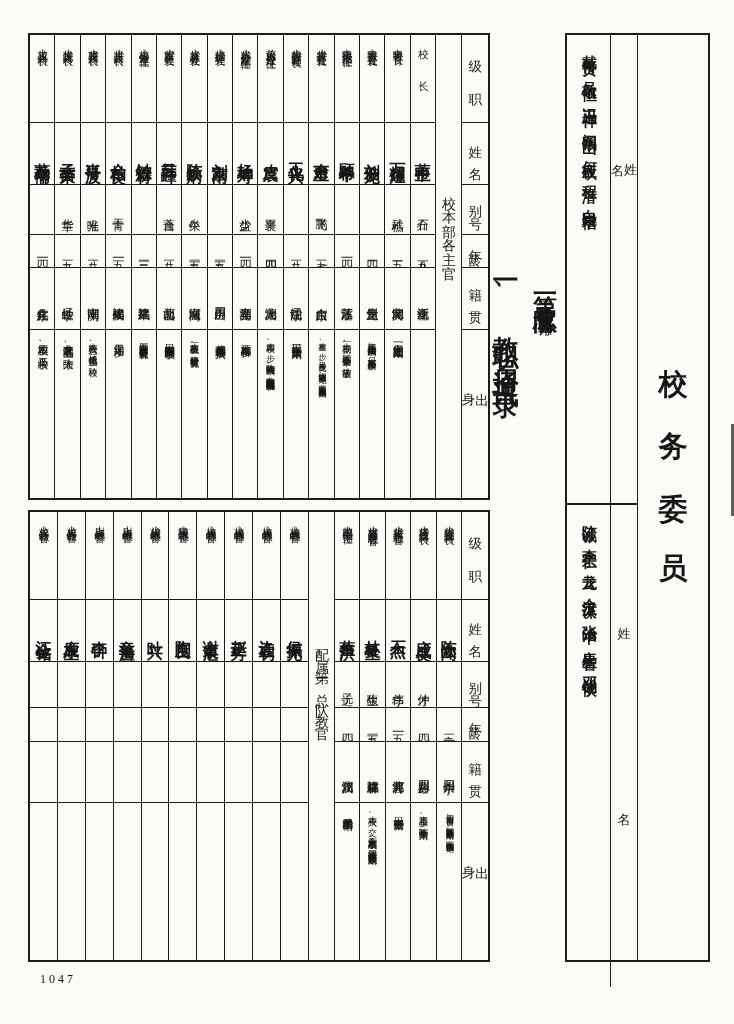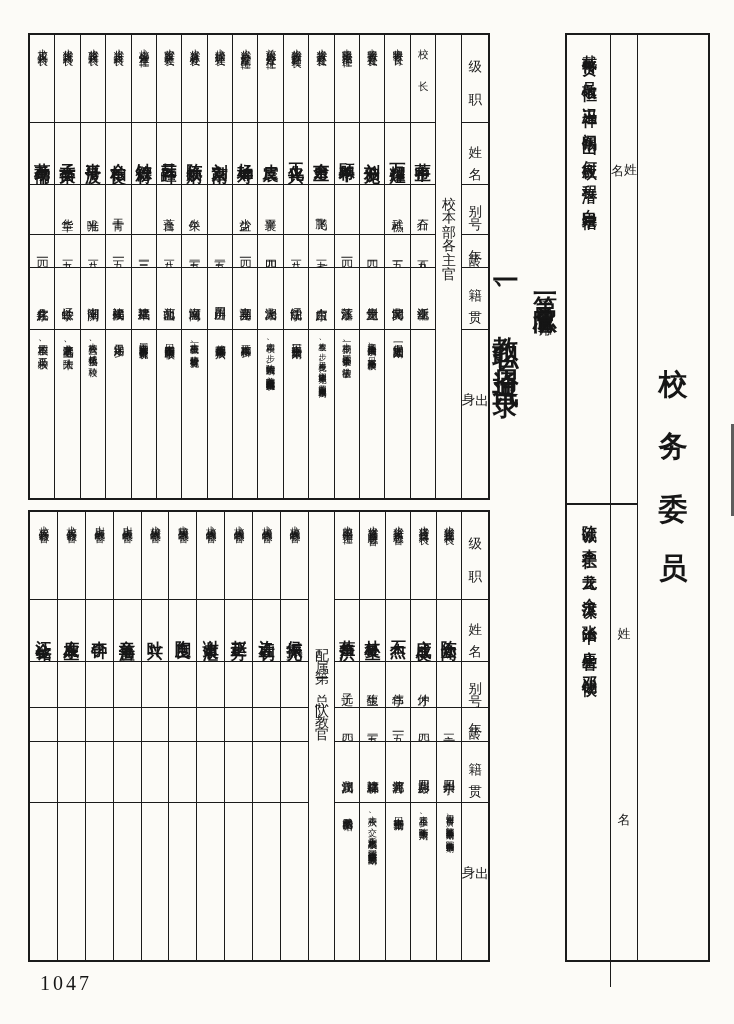--- a/index.html
+++ b/index.html
@@ -65,21 +65,21 @@
   .c-names-text{font-size:15px;font-weight:bold;letter-spacing:2.8px;padding-top:8px;line-height:1.05;}
   .c-label-text{font-size:13px;}
   .lbl-up{letter-spacing:178px;padding-top:118px;}
   .lbl-low{letter-spacing:185px;padding-top:112px;}
   
   .dir-title{position:absolute;left:492px;top:266px;font-size:26px;font-weight:bold;letter-spacing:11.5px;}
   .unit-block{position:absolute;left:533px;top:276px;}
   .u-big{font-size:24px;font-weight:bold;letter-spacing:5px;}
   .u-small{font-size:14px;letter-spacing:0.8px;}
   
-  .page-num{position:absolute;left:40px;top:972px;font-size:20px;letter-spacing:3px;}
+  .page-num{position:absolute;left:40px;top:972px;font-size:12px;letter-spacing:3px;}
   
   .scan-mark{position:absolute;right:0;top:424px;width:3px;height:92px;background:#2a2a2a;opacity:.75;}
 </style>
 </head>
 <body>
 
 <div class="page">
 
   <div class="tbl t-top" id="table-top">
     <div class="col hdr-col no-lb-keep">

